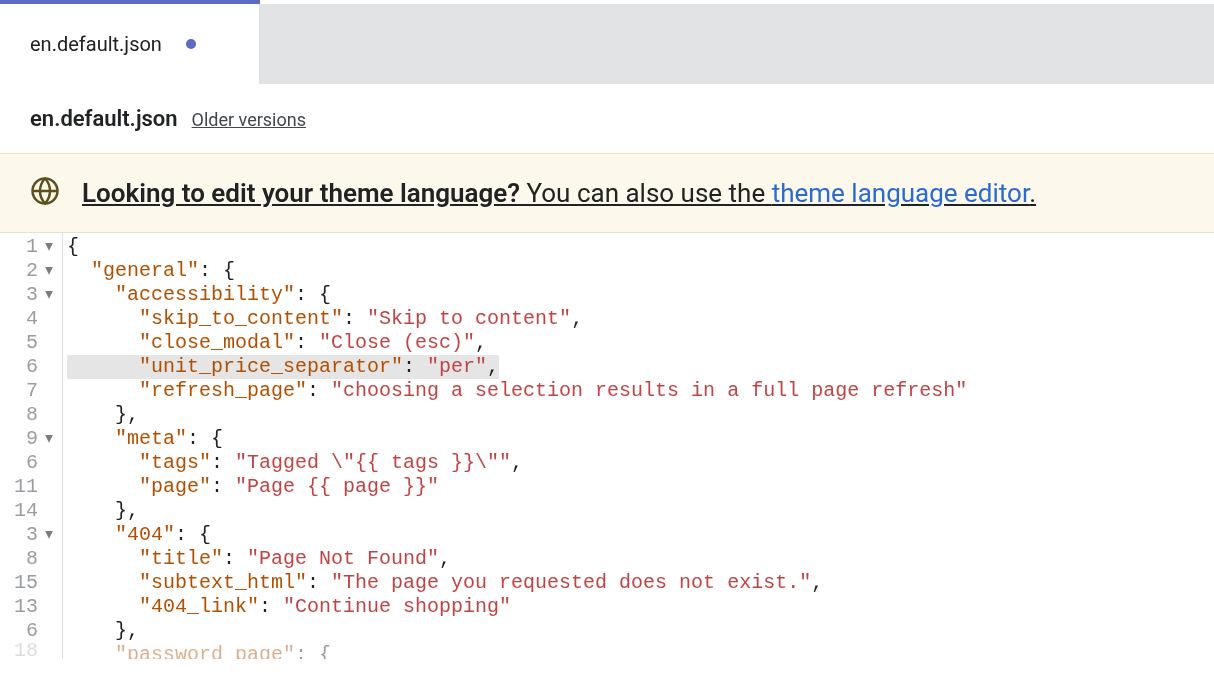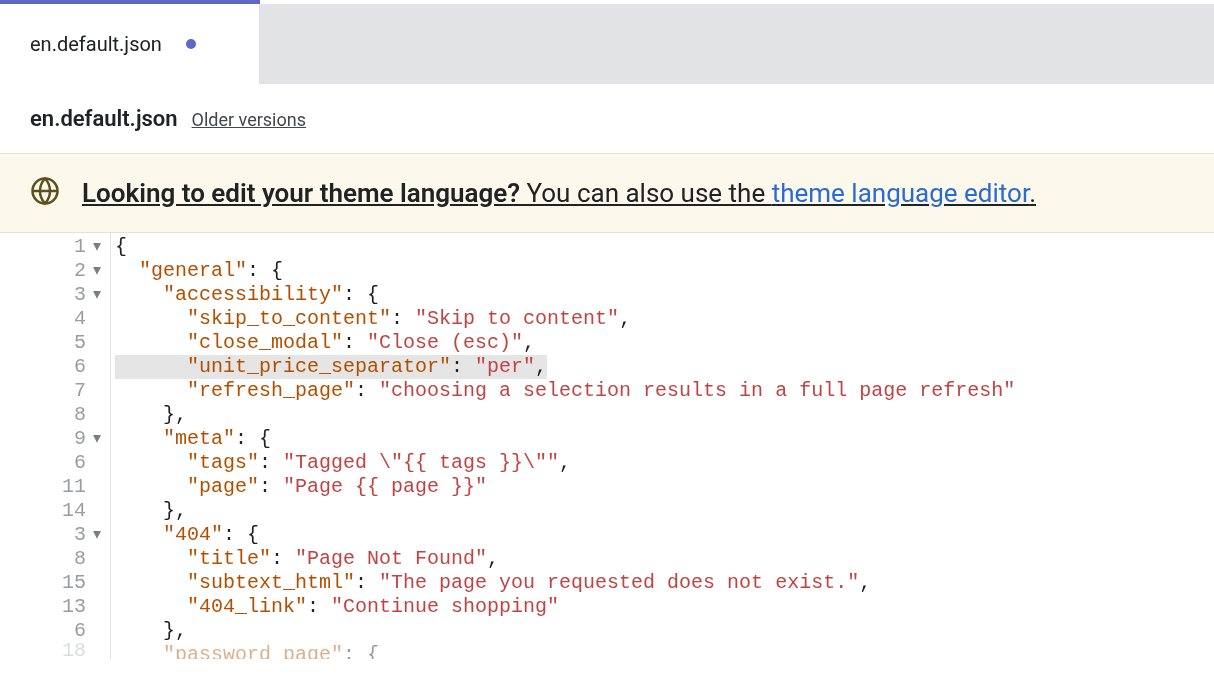--- a/index.html
+++ b/index.html
@@ -124,18 +124,18 @@
       </div>
       <div class="gutter-row">
         <span class="ln">13</span>
         <span class="fold"></span>
       </div>
       <div class="gutter-row">
         <span class="ln">6</span>
         <span class="fold"></span>
       </div>
       <div class="gutter-row" style="height: 16px; overflow: hidden;">
-        <span class="ln partial" style="opacity: 0.45; margin-left: 48px;">18</span>
+        <span class="ln partial" style="opacity: 0.45;">18</span>
         <span class="fold"></span>
       </div>
     </div>
   <div class="code" id="code"><div class="code-row"><span class="pun">{</span></div><div class="code-row"><span class="pun">  </span><span class="key">"general"</span><span class="pun">: {</span></div><div class="code-row"><span class="pun">    </span><span class="key">"accessibility"</span><span class="pun">: {</span></div><div class="code-row"><span class="pun">      </span><span class="key">"skip_to_content"</span><span class="pun">: </span><span class="str">"Skip to content"</span><span class="pun">,</span></div><div class="code-row"><span class="pun">      </span><span class="key">"close_modal"</span><span class="pun">: </span><span class="str">"Close (esc)"</span><span class="pun">,</span></div><div class="code-row"><span class="hl"><span class="pun">      </span><span class="key">"unit_price_separator"</span><span class="pun">: </span><span class="str">"per"</span><span class="pun">,</span></span></div><div class="code-row"><span class="pun">      </span><span class="key">"refresh_page"</span><span class="pun">: </span><span class="str">"choosing a selection results in a full page refresh"</span></div><div class="code-row"><span class="pun">    },</span></div><div class="code-row"><span class="pun">    </span><span class="key">"meta"</span><span class="pun">: {</span></div><div class="code-row"><span class="pun">      </span><span class="key">"tags"</span><span class="pun">: </span><span class="str">"Tagged \"{{ tags }}\""</span><span class="pun">,</span></div><div class="code-row"><span class="pun">      </span><span class="key">"page"</span><span class="pun">: </span><span class="str">"Page {{ page }}"</span></div><div class="code-row"><span class="pun">    },</span></div><div class="code-row"><span class="pun">    </span><span class="key">"404"</span><span class="pun">: {</span></div><div class="code-row"><span class="pun">      </span><span class="key">"title"</span><span class="pun">: </span><span class="str">"Page Not Found"</span><span class="pun">,</span></div><div class="code-row"><span class="pun">      </span><span class="key">"subtext_html"</span><span class="pun">: </span><span class="str">"The page you requested does not exist."</span><span class="pun">,</span></div><div class="code-row"><span class="pun">      </span><span class="key">"404_link"</span><span class="pun">: </span><span class="str">"Continue shopping"</span></div><div class="code-row"><span class="pun">    },</span></div><div class="code-row" style="height: 16px; overflow: hidden; opacity: 0.45;"><span class="pun">    </span><span class="key">"password_page"</span><span class="pun">: {</span></div></div>
 </div>
 
 </body></html>

